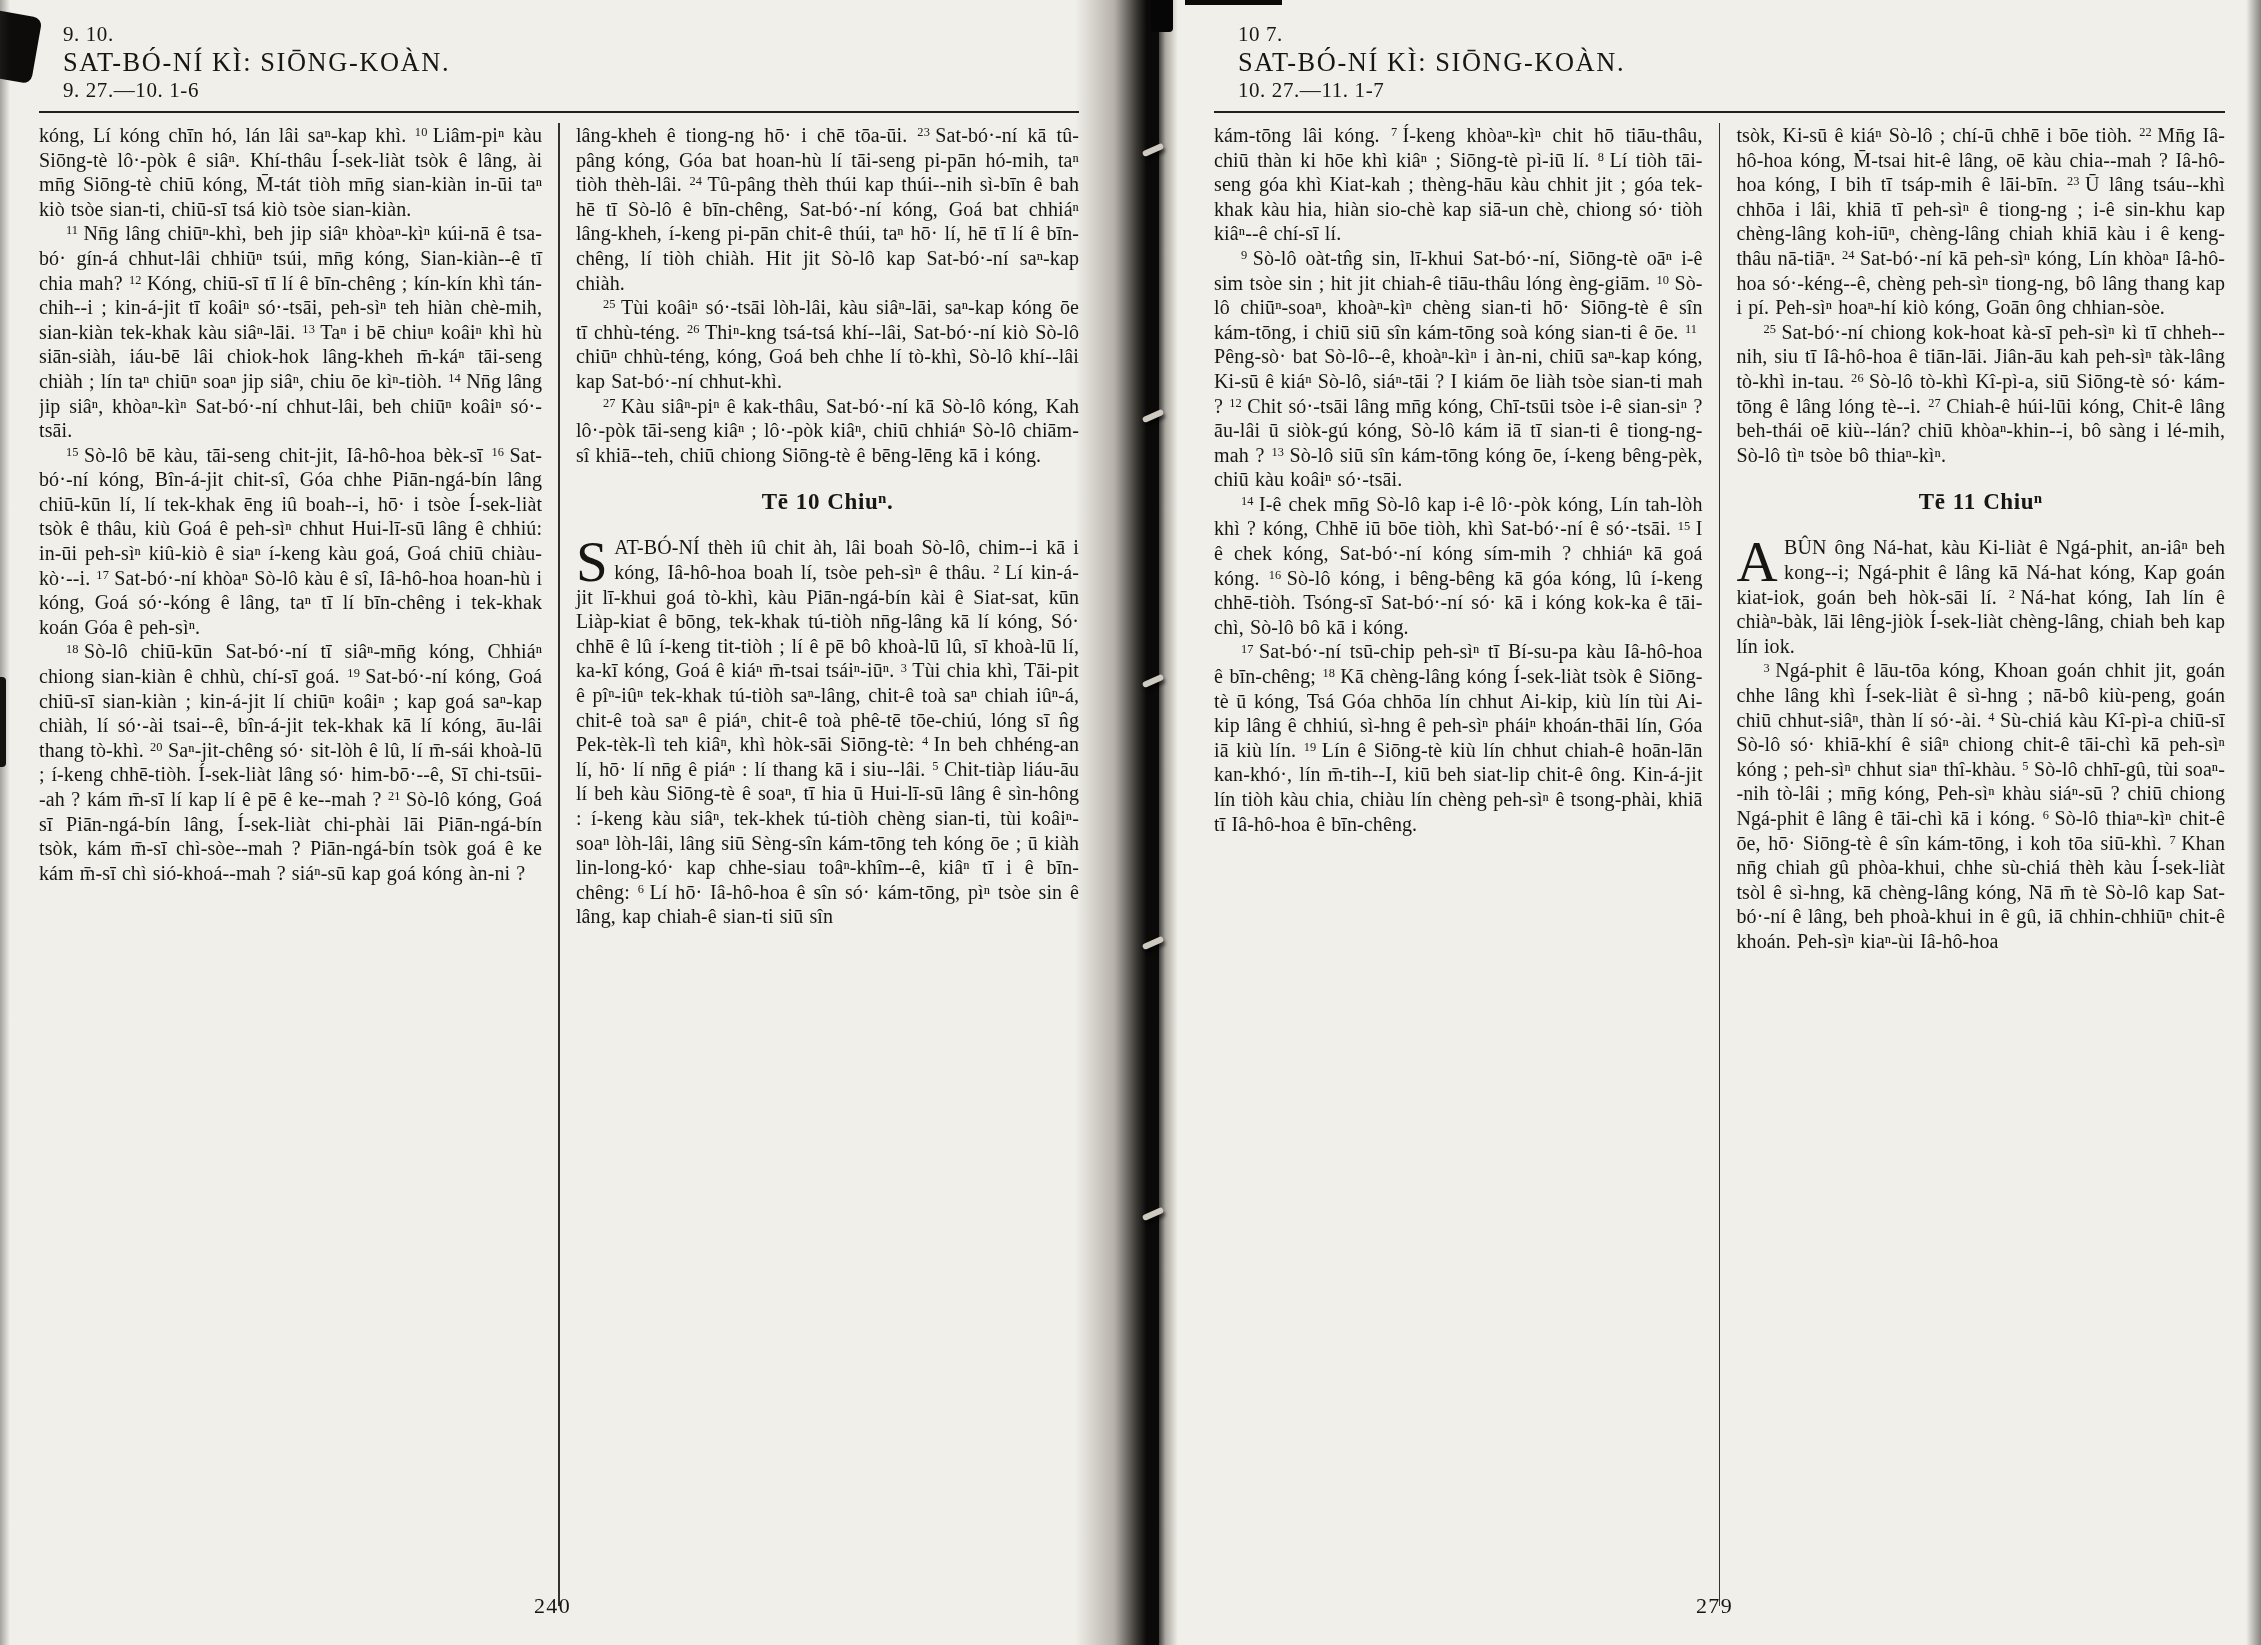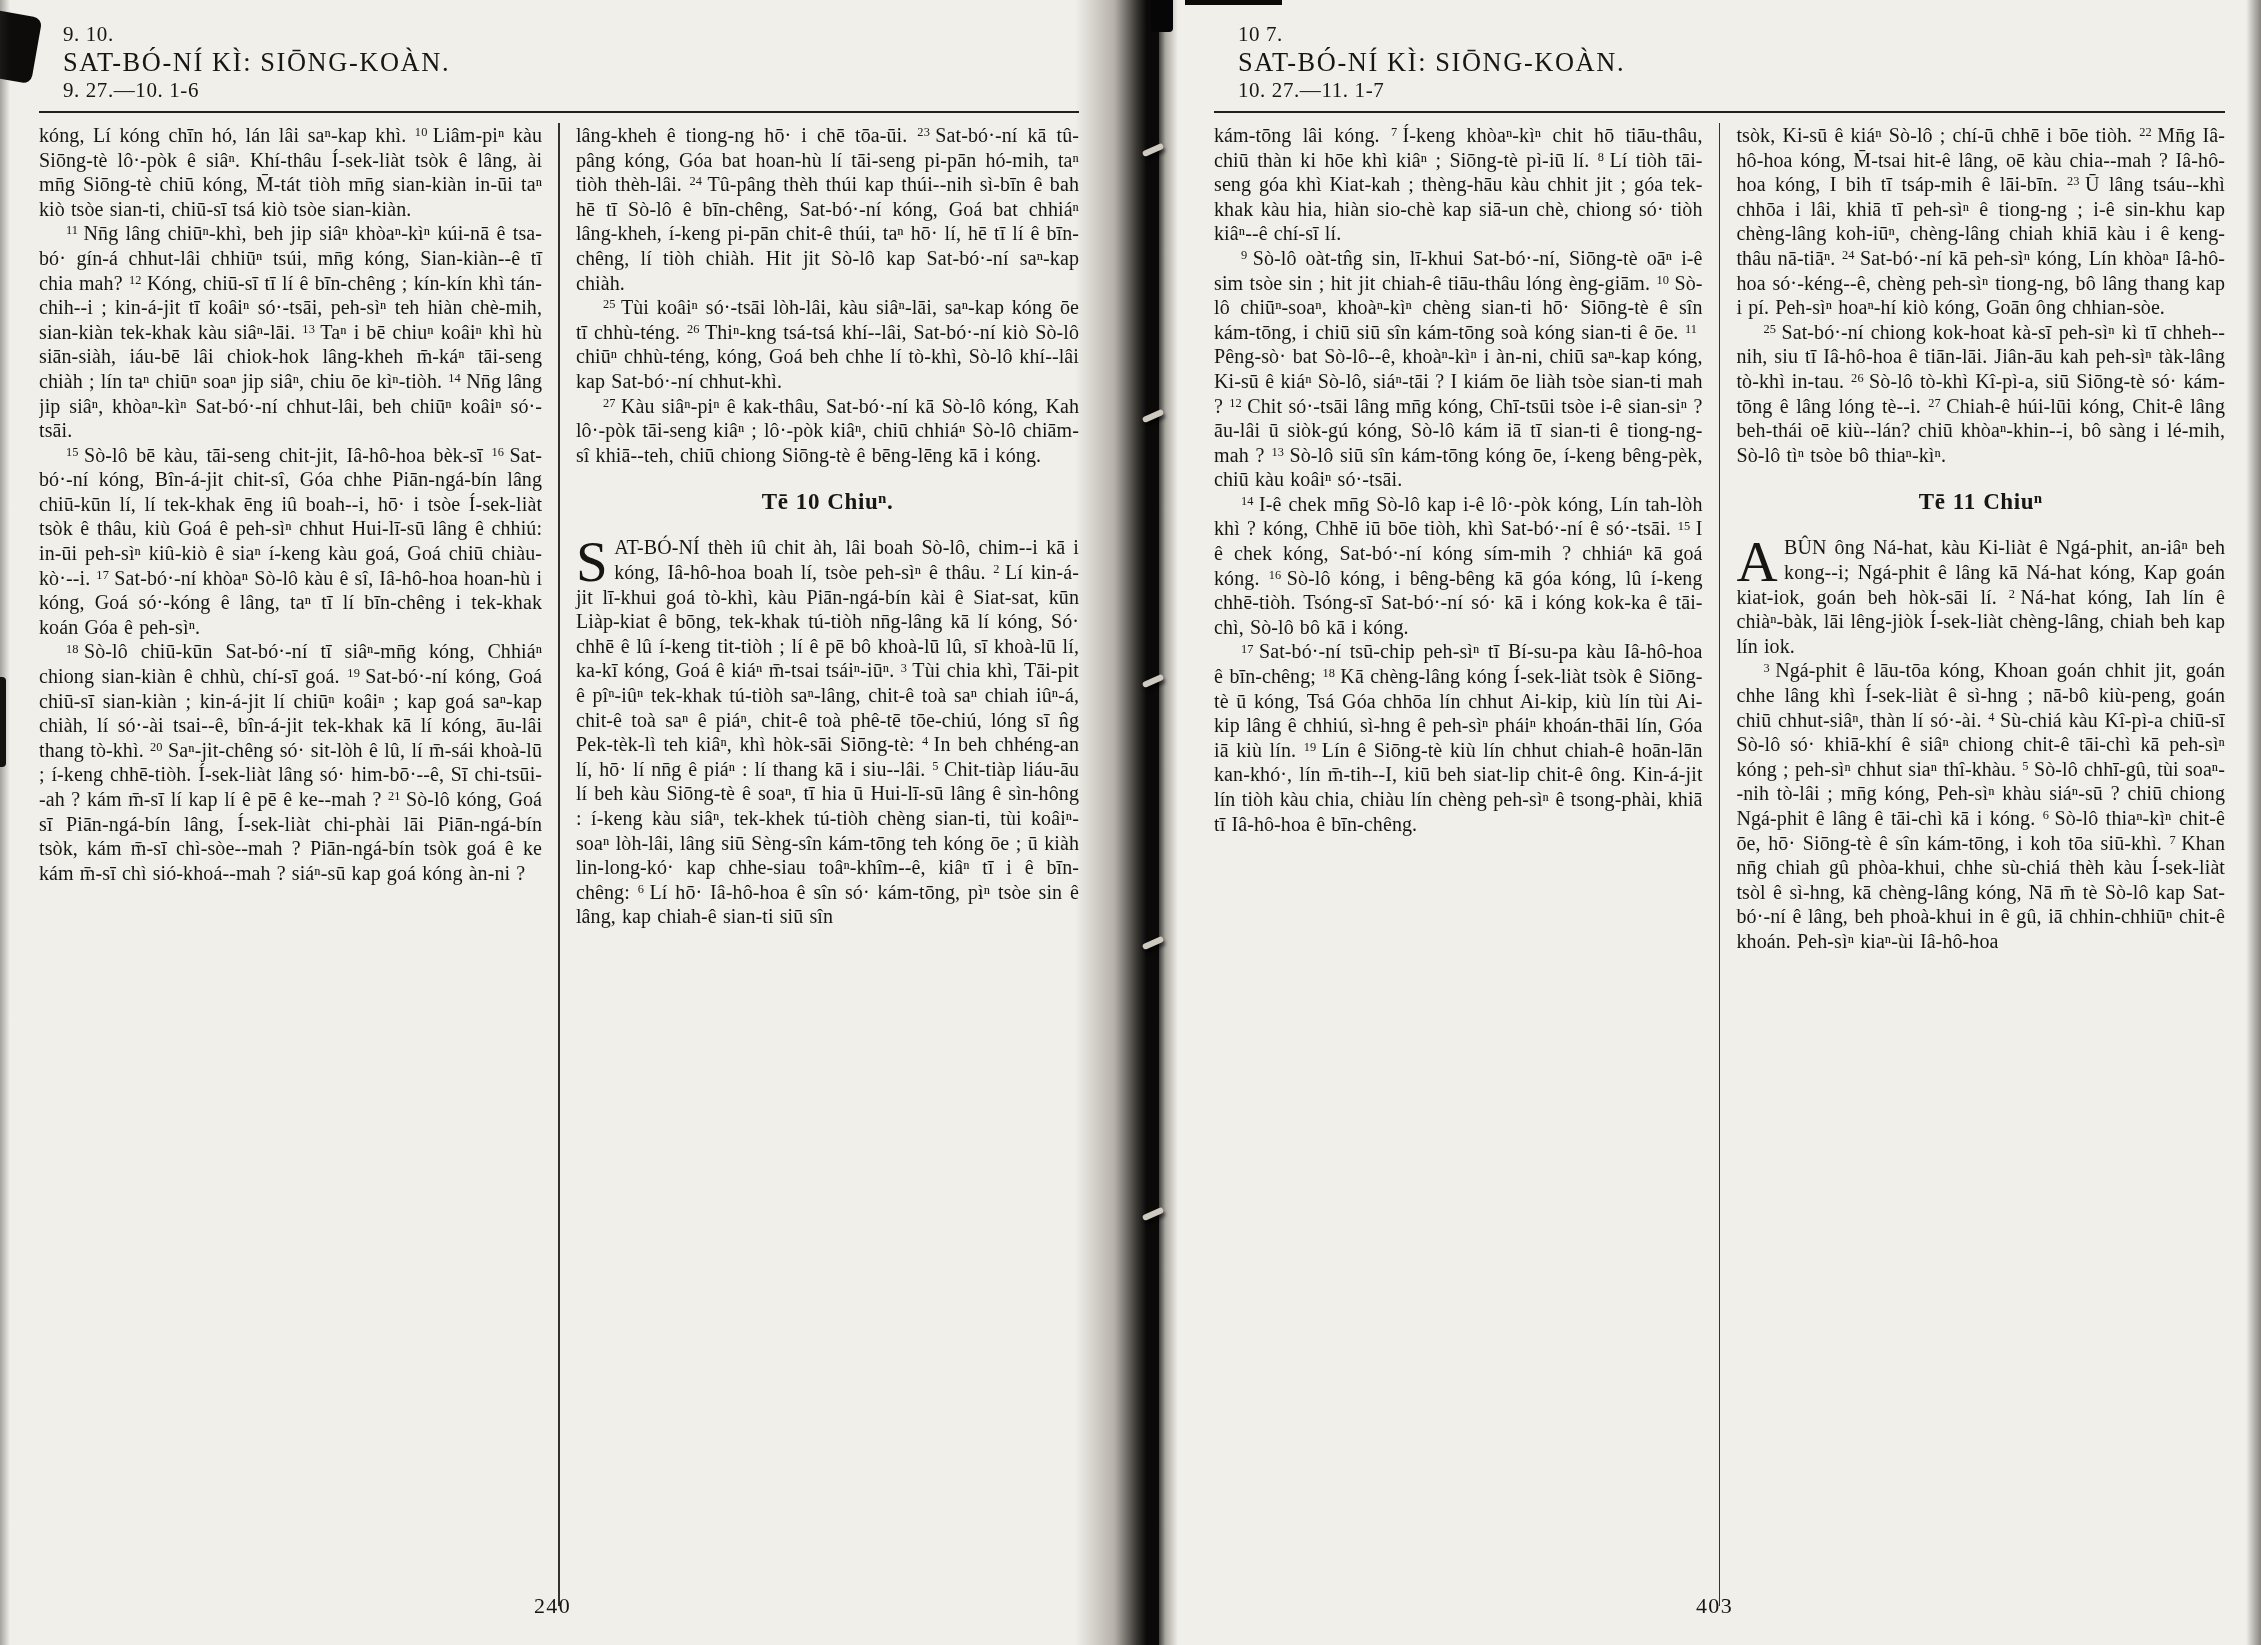--- a/index.html
+++ b/index.html
@@ -121,21 +121,21 @@
       <div class="col">
         <p class="cont">tsòk, Ki-sū ê kiáⁿ Sò-lô ; chí-ū chhē i bōe tiòh. <sup class="verse">22</sup> Mn̄g Iâ-hô-hoa kóng, M̄-tsai hit-ê lâng, oē kàu chia--mah ? Iâ-hô-hoa kóng, I bih tī tsáp-mih ê lāi-bīn. <sup class="verse">23</sup> Ū lâng tsáu--khì chhōa i lâi, khiā tī peh-sìⁿ ê tiong-ng ; i-ê sin-khu kap chèng-lâng koh-iūⁿ, chèng-lâng chiah khiā kàu i ê keng-thâu nā-tiāⁿ. <sup class="verse">24</sup> Sat-bó·-ní kā peh-sìⁿ kóng, Lín khòaⁿ Iâ-hô-hoa só·-kéng--ê, chèng peh-sìⁿ tiong-ng, bô lâng thang kap i pí. Peh-sìⁿ hoaⁿ-hí kiò kóng, Goān ông chhian-sòe.</p>
         <p><sup class="verse">25</sup> Sat-bó·-ní chiong kok-hoat kà-sī peh-sìⁿ kì tī chheh--nih, siu tī Iâ-hô-hoa ê tiān-lāi. Jiân-āu kah peh-sìⁿ tàk-lâng tò-khì in-tau. <sup class="verse">26</sup> Sò-lô tò-khì Kî-pì-a, siū Siōng-tè só· kám-tōng ê lâng lóng tè--i. <sup class="verse">27</sup> Chiah-ê húi-lūi kóng, Chit-ê lâng beh-thái oē kiù--lán? chiū khòaⁿ-khin--i, bô sàng i lé-mih, Sò-lô tìⁿ tsòe bô thiaⁿ-kìⁿ.</p>
         <h3 class="chapter">Tē 11 Chiuⁿ</h3>
         <p class="dropcap-para">
           <span class="dropcap">A</span><span>BÛN ông Ná-hat, kàu Ki-liàt ê Ngá-phit, an-iâⁿ beh kong--i; Ngá-phit ê lâng kā Ná-hat kóng, Kap goán kiat-iok, goán beh hòk-sāi lí. <sup class="verse">2</sup> Ná-hat kóng, Iah lín ê chiàⁿ-bàk, lāi lêng-jiòk Í-sek-liàt chèng-lâng, chiah beh kap lín iok.</span>
         </p>
         <p><sup class="verse">3</sup> Ngá-phit ê lāu-tōa kóng, Khoan goán chhit jit, goán chhe lâng khì Í-sek-liàt ê sì-hng ; nā-bô kiù-peng, goán chiū chhut-siâⁿ, thàn lí só·-ài. <sup class="verse">4</sup> Sù-chiá kàu Kî-pì-a chiū-sī Sò-lô só· khiā-khí ê siâⁿ chiong chit-ê tāi-chì kā peh-sìⁿ kóng ; peh-sìⁿ chhut siaⁿ thî-khàu. <sup class="verse">5</sup> Sò-lô chhī-gû, tùi soaⁿ--nih tò-lâi ; mn̄g kóng, Peh-sìⁿ khàu siáⁿ-sū ? chiū chiong Ngá-phit ê lâng ê tāi-chì kā i kóng. <sup class="verse">6</sup> Sò-lô thiaⁿ-kìⁿ chit-ê ōe, hō· Siōng-tè ê sîn kám-tōng, i koh tōa siū-khì. <sup class="verse">7</sup> Khan nn̄g chiah gû phòa-khui, chhe sù-chiá thèh kàu Í-sek-liàt tsòl ê sì-hng, kā chèng-lâng kóng, Nā m̄ tè Sò-lô kap Sat-bó·-ní ê lâng, beh phoà-khui in ê gû, iā chhin-chhiūⁿ chit-ê khoán. Peh-sìⁿ kiaⁿ-ùi Iâ-hô-hoa</p>
       </div>
     </div>
-    <div class="page-num">403</div>
+    <div class="page-num">279</div>
   </div>
 
   <div class="gutter"></div>
   <div class="gutter-core"></div>
   <div class="stitch" style="top:147px"></div>
   <div class="stitch" style="top:413px"></div>
   <div class="stitch" style="top:678px"></div>
   <div class="stitch" style="top:940px"></div>
   <div class="stitch" style="top:1211px"></div>
   <div class="corner-tl"></div>

